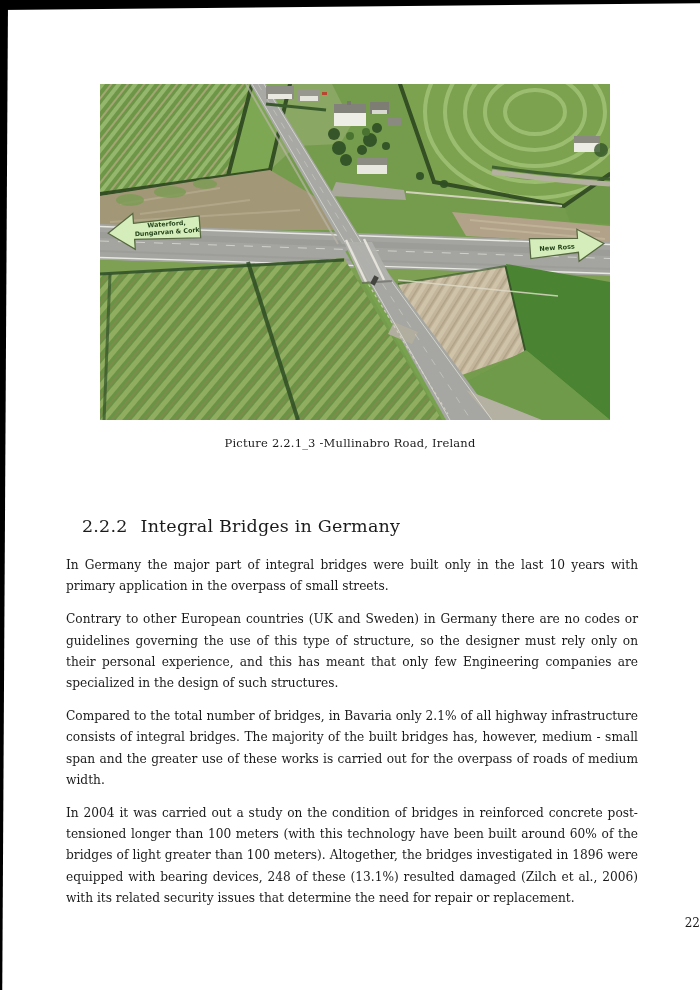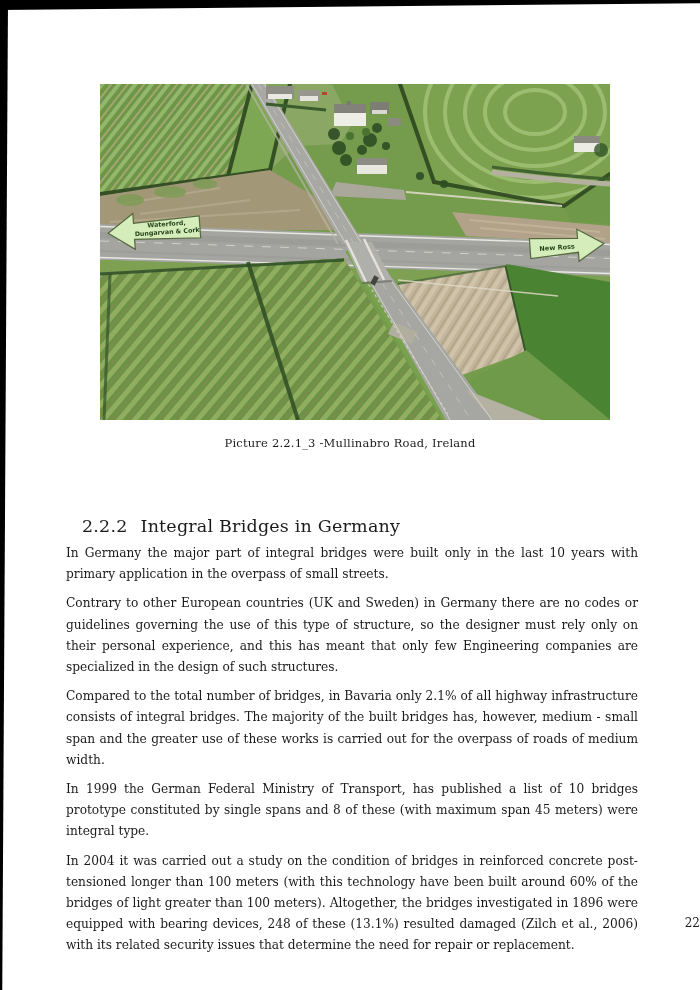--- a/index.html
+++ b/index.html
@@ -13,21 +13,21 @@
     clip-path:polygon(0 0,100% 0,28% 100%,0 100%);}
   .photo{position:absolute;left:100px;top:84px;width:510px;height:336px;}
   .photo svg{display:block;width:100%;height:100%;}
   .caption{position:absolute;left:0;top:436px;width:700px;text-align:center;
     font-size:11.5px;letter-spacing:.2px;}
   .heading{position:absolute;left:66px;top:500px;margin:16px;font-size:17.5px;
     font-weight:400;letter-spacing:.2px;}
   .heading .num{margin-right:13px;}
   .bodytext{position:absolute;left:66px;top:543px;width:572px;
     font-size:12.2px;line-height:21.2px;text-align:justify;}
-  .bodytext p{margin:0 0 8px 0;}
+  .bodytext p{margin:12px 0 8px 0;}
   .pagenum{position:absolute;left:0;top:916px;width:700px;text-align:right;
     font-size:12px;}
 </style>
 </head>
 <body>
 
 <div class="page">
   <div class="scan-top"></div>
   <div class="scan-left"></div>
 
@@ -198,18 +198,17 @@
   <div class="caption">Picture 2.2.1_3 -Mullinabro Road, Ireland</div>
 
   <h2 class="heading">
     <span class="num">2.2.2</span><span>Integral Bridges in Germany</span>
   </h2>
 
   <div class="bodytext">
     <p>In Germany the major part of integral bridges were built only in the last 10 years with primary application in the overpass of small streets.</p>
     <p>Contrary to other European countries (UK and Sweden) in Germany there are no codes or guidelines governing the use of this type of structure, so the designer must rely only on their personal experience, and this has meant that only few Engineering companies are specialized in the design of such structures.</p>
     <p>Compared to the total number of bridges, in Bavaria only 2.1% of all highway infrastructure consists of integral bridges. The majority of the built bridges has, however, medium - small span and the greater use of these works is carried out for the overpass of roads of medium width.</p>
-    <p>In 1999 the German Federal Ministry of Transport, has published a list of 10 bridges prototype constituted by single spans and 8 of these (with maximum span 45 meters) were integral type.</p>
     <p>In 2004 it was carried out a study on the condition of bridges in reinforced concrete post-tensioned longer than 100 meters (with this technology have been built around 60% of the bridges of light greater than 100 meters). Altogether, the bridges investigated in 1896 were equipped with bearing devices, 248 of these (13.1%) resulted damaged (Zilch et al., 2006) with its related security issues that determine the need for repair or replacement.</p>
   </div>
 
   <div class="pagenum">22</div>
 </div>
 
 </body></html>

